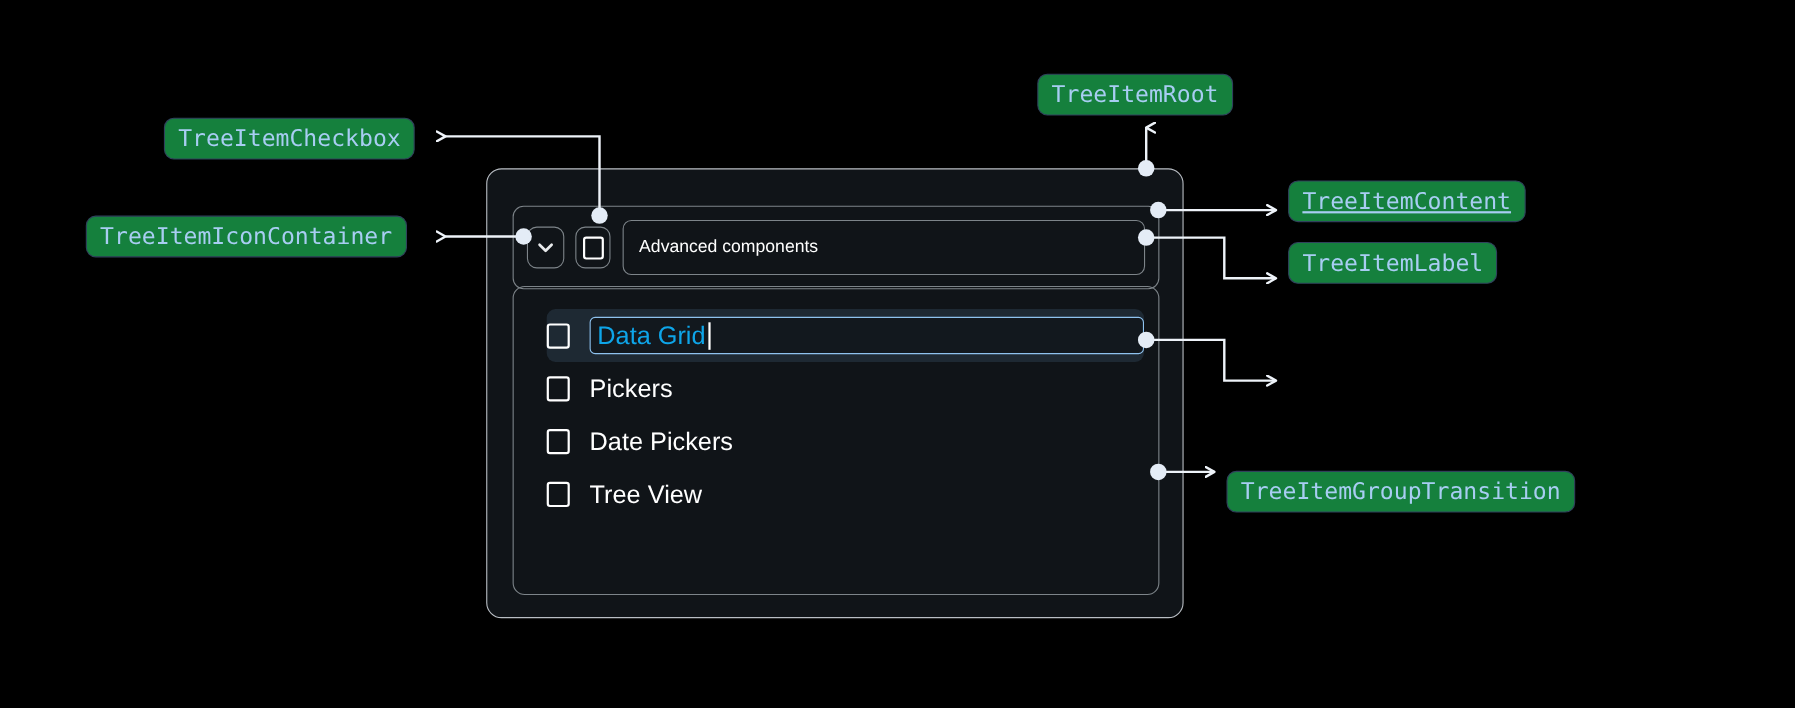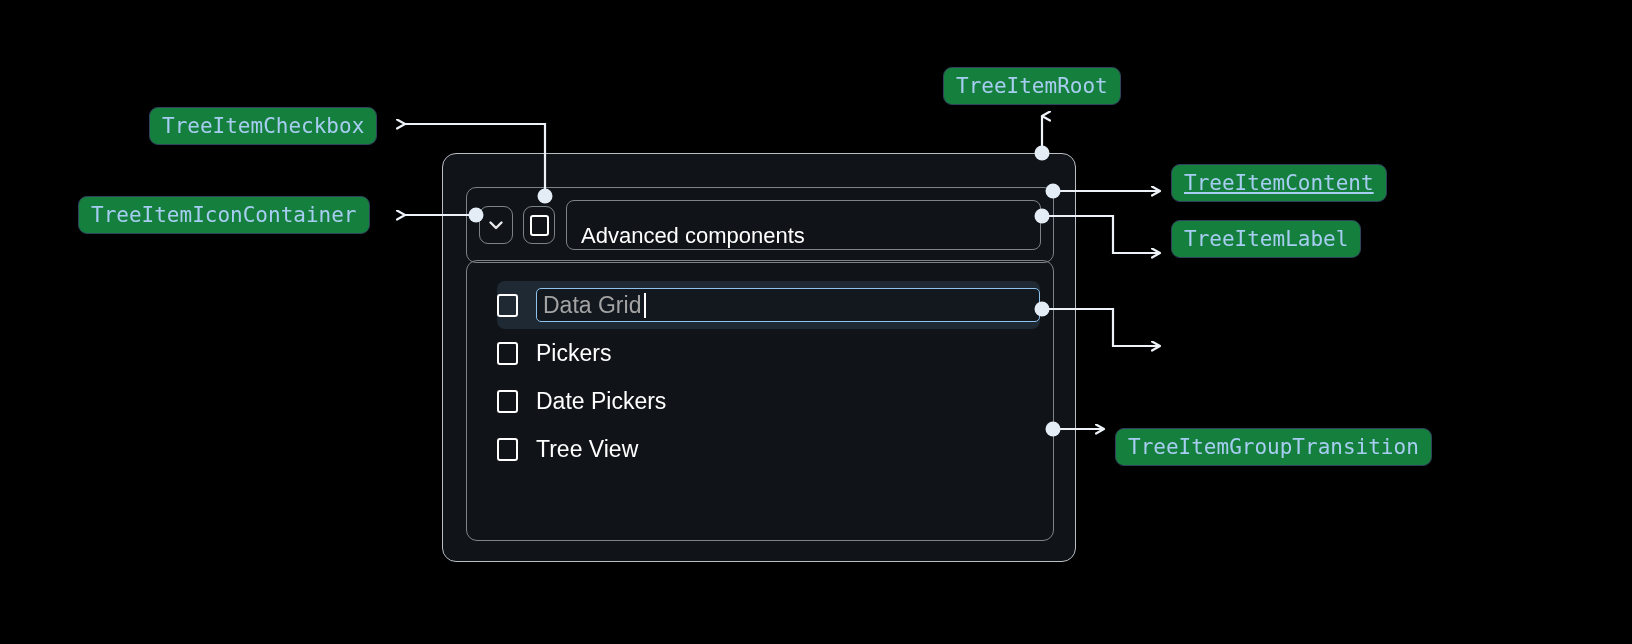--- a/index.html
+++ b/index.html
@@ -118,24 +118,24 @@
   }
 
   .tree-label {
     margin-left: 11px;
     flex: 1 1 auto;
     height: 50px;
     box-sizing: border-box;
     border: 1px solid #7d8489;
     border-radius: 8px;
     display: flex;
-    align-items: flex-end;
+    align-items: center;
     padding-left: 14px;
     color: #ffffff;
-    font-size: 22px;
+    font-size: 16px;
     font-family: "Liberation Sans", sans-serif;
     background: transparent;
   }
 
   
   .group-transition {
     position: absolute;
     left: 23px;
     top: 106px;
     width: 588px;
@@ -181,21 +181,21 @@
     margin-left: 18px;
     flex: 1 1 auto;
     height: 34px;
     box-sizing: border-box;
     border: 1px solid #8ec2ef;
     border-radius: 5px;
     background: #12181e;
     display: flex;
     align-items: center;
     padding-left: 6px;
-    color: #a3a3a3;
+    color: #0ea5e9;
     font-size: 23px;
     font-family: "Liberation Sans", sans-serif;
   }
   .caret {
     display: inline-block;
     width: 1.5px;
     height: 25px;
     background: #ffffff;
     margin-left: 3px;
   }

